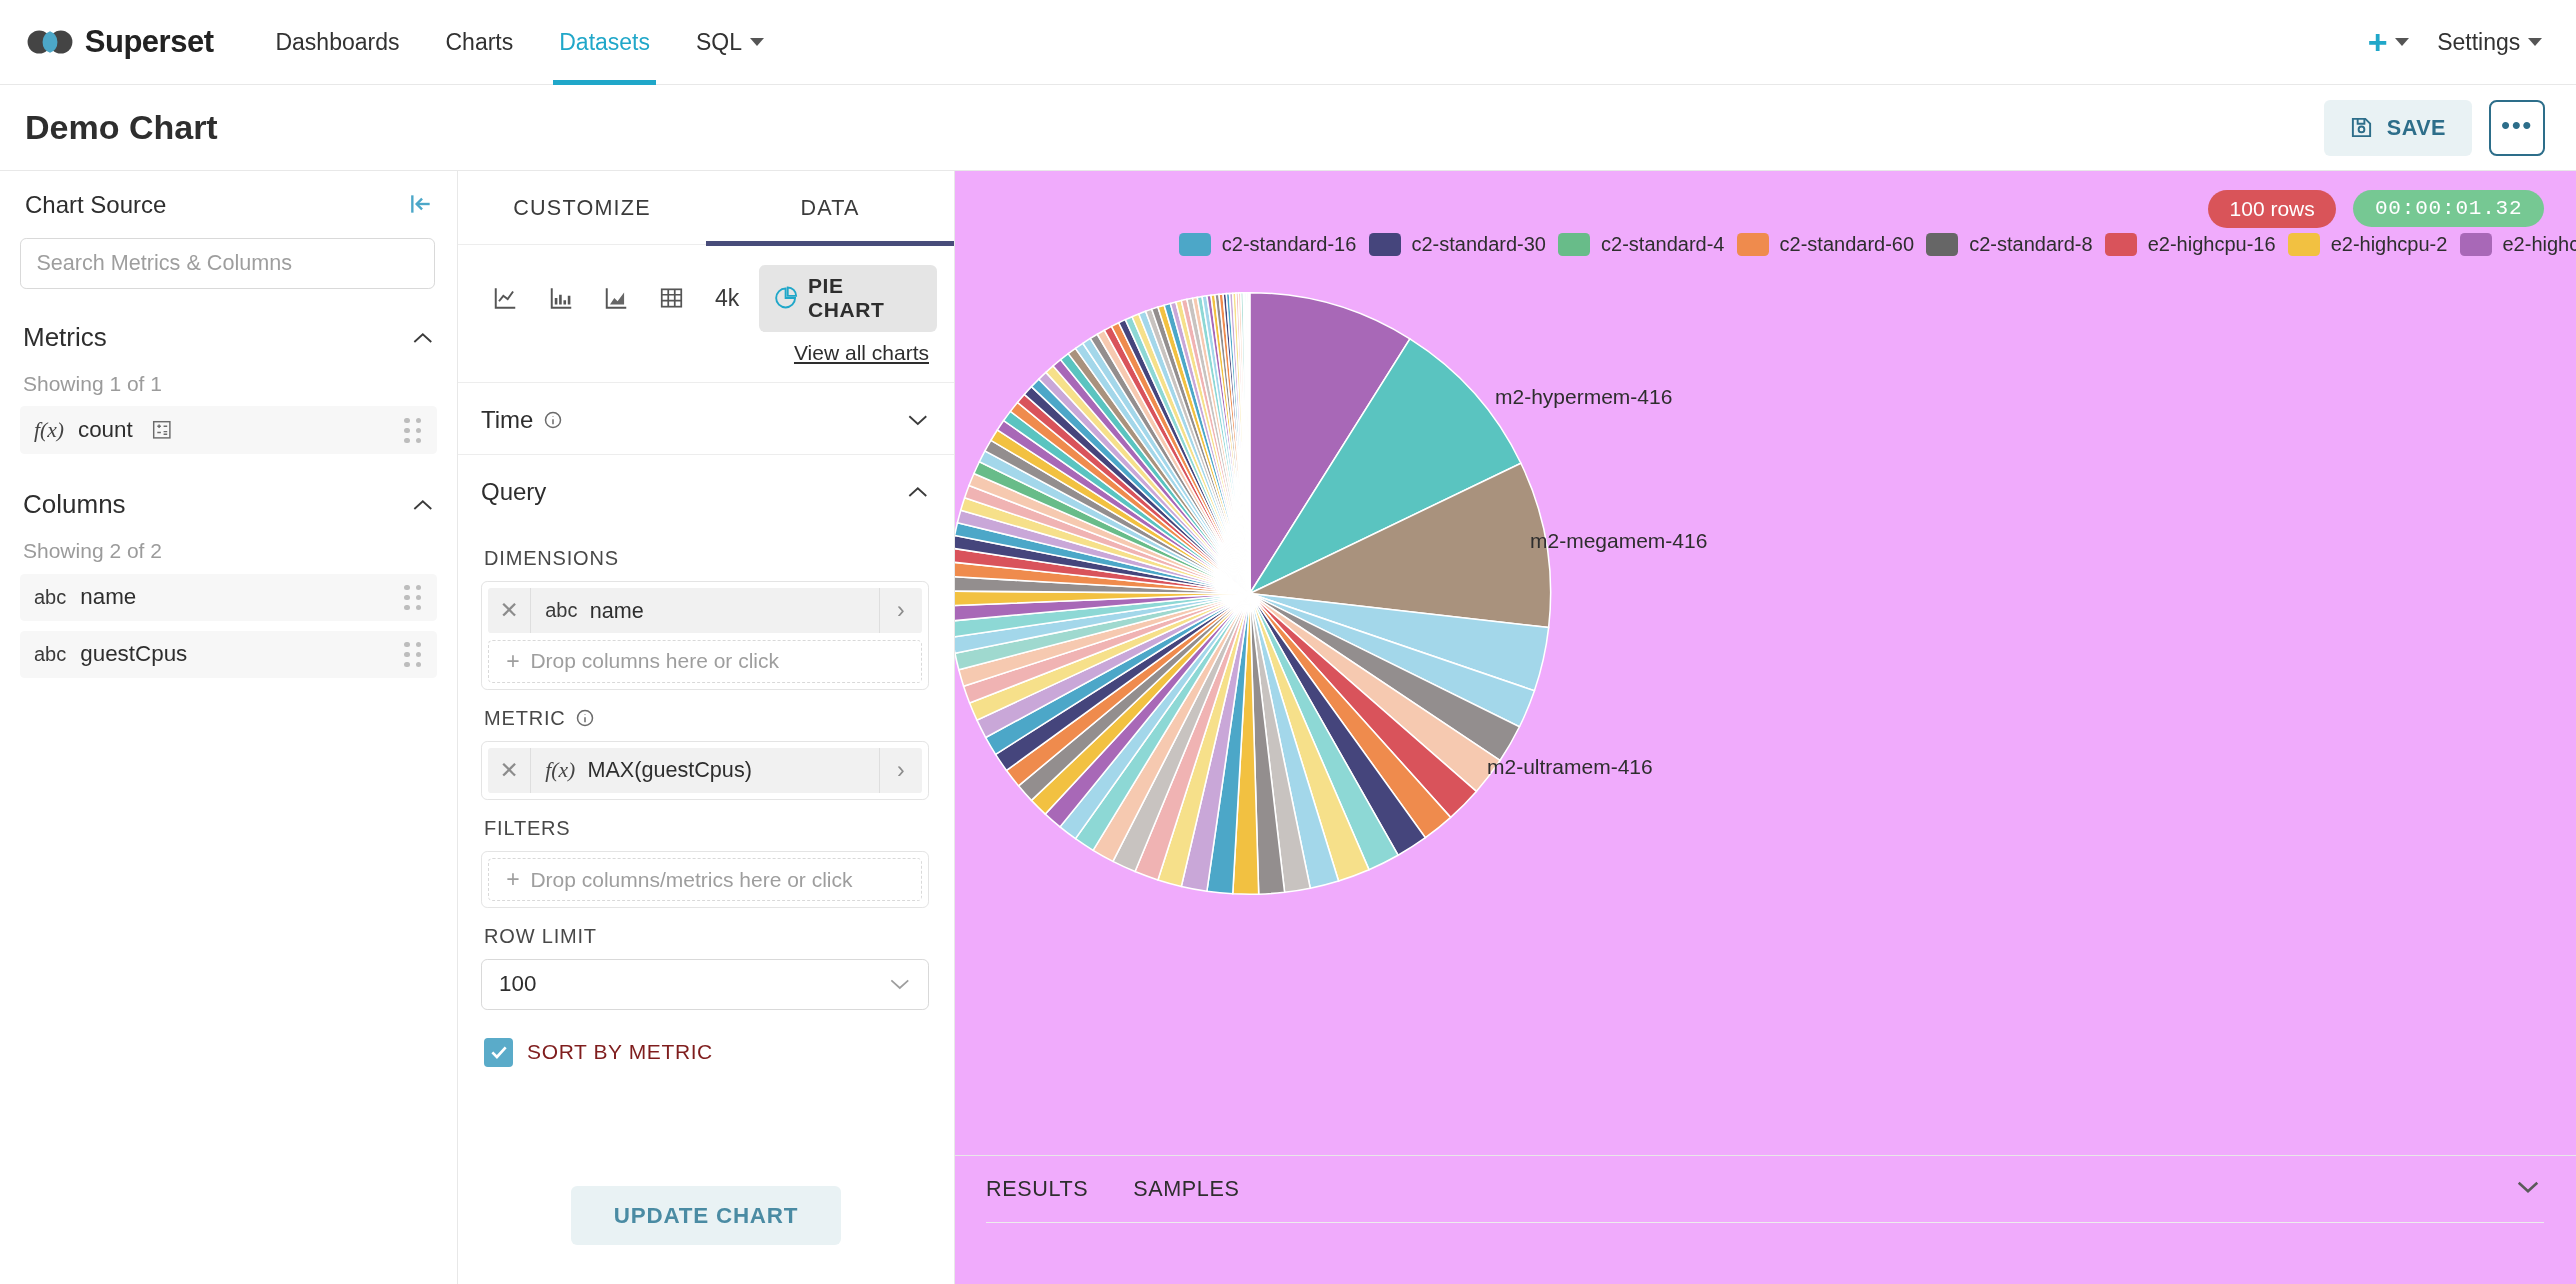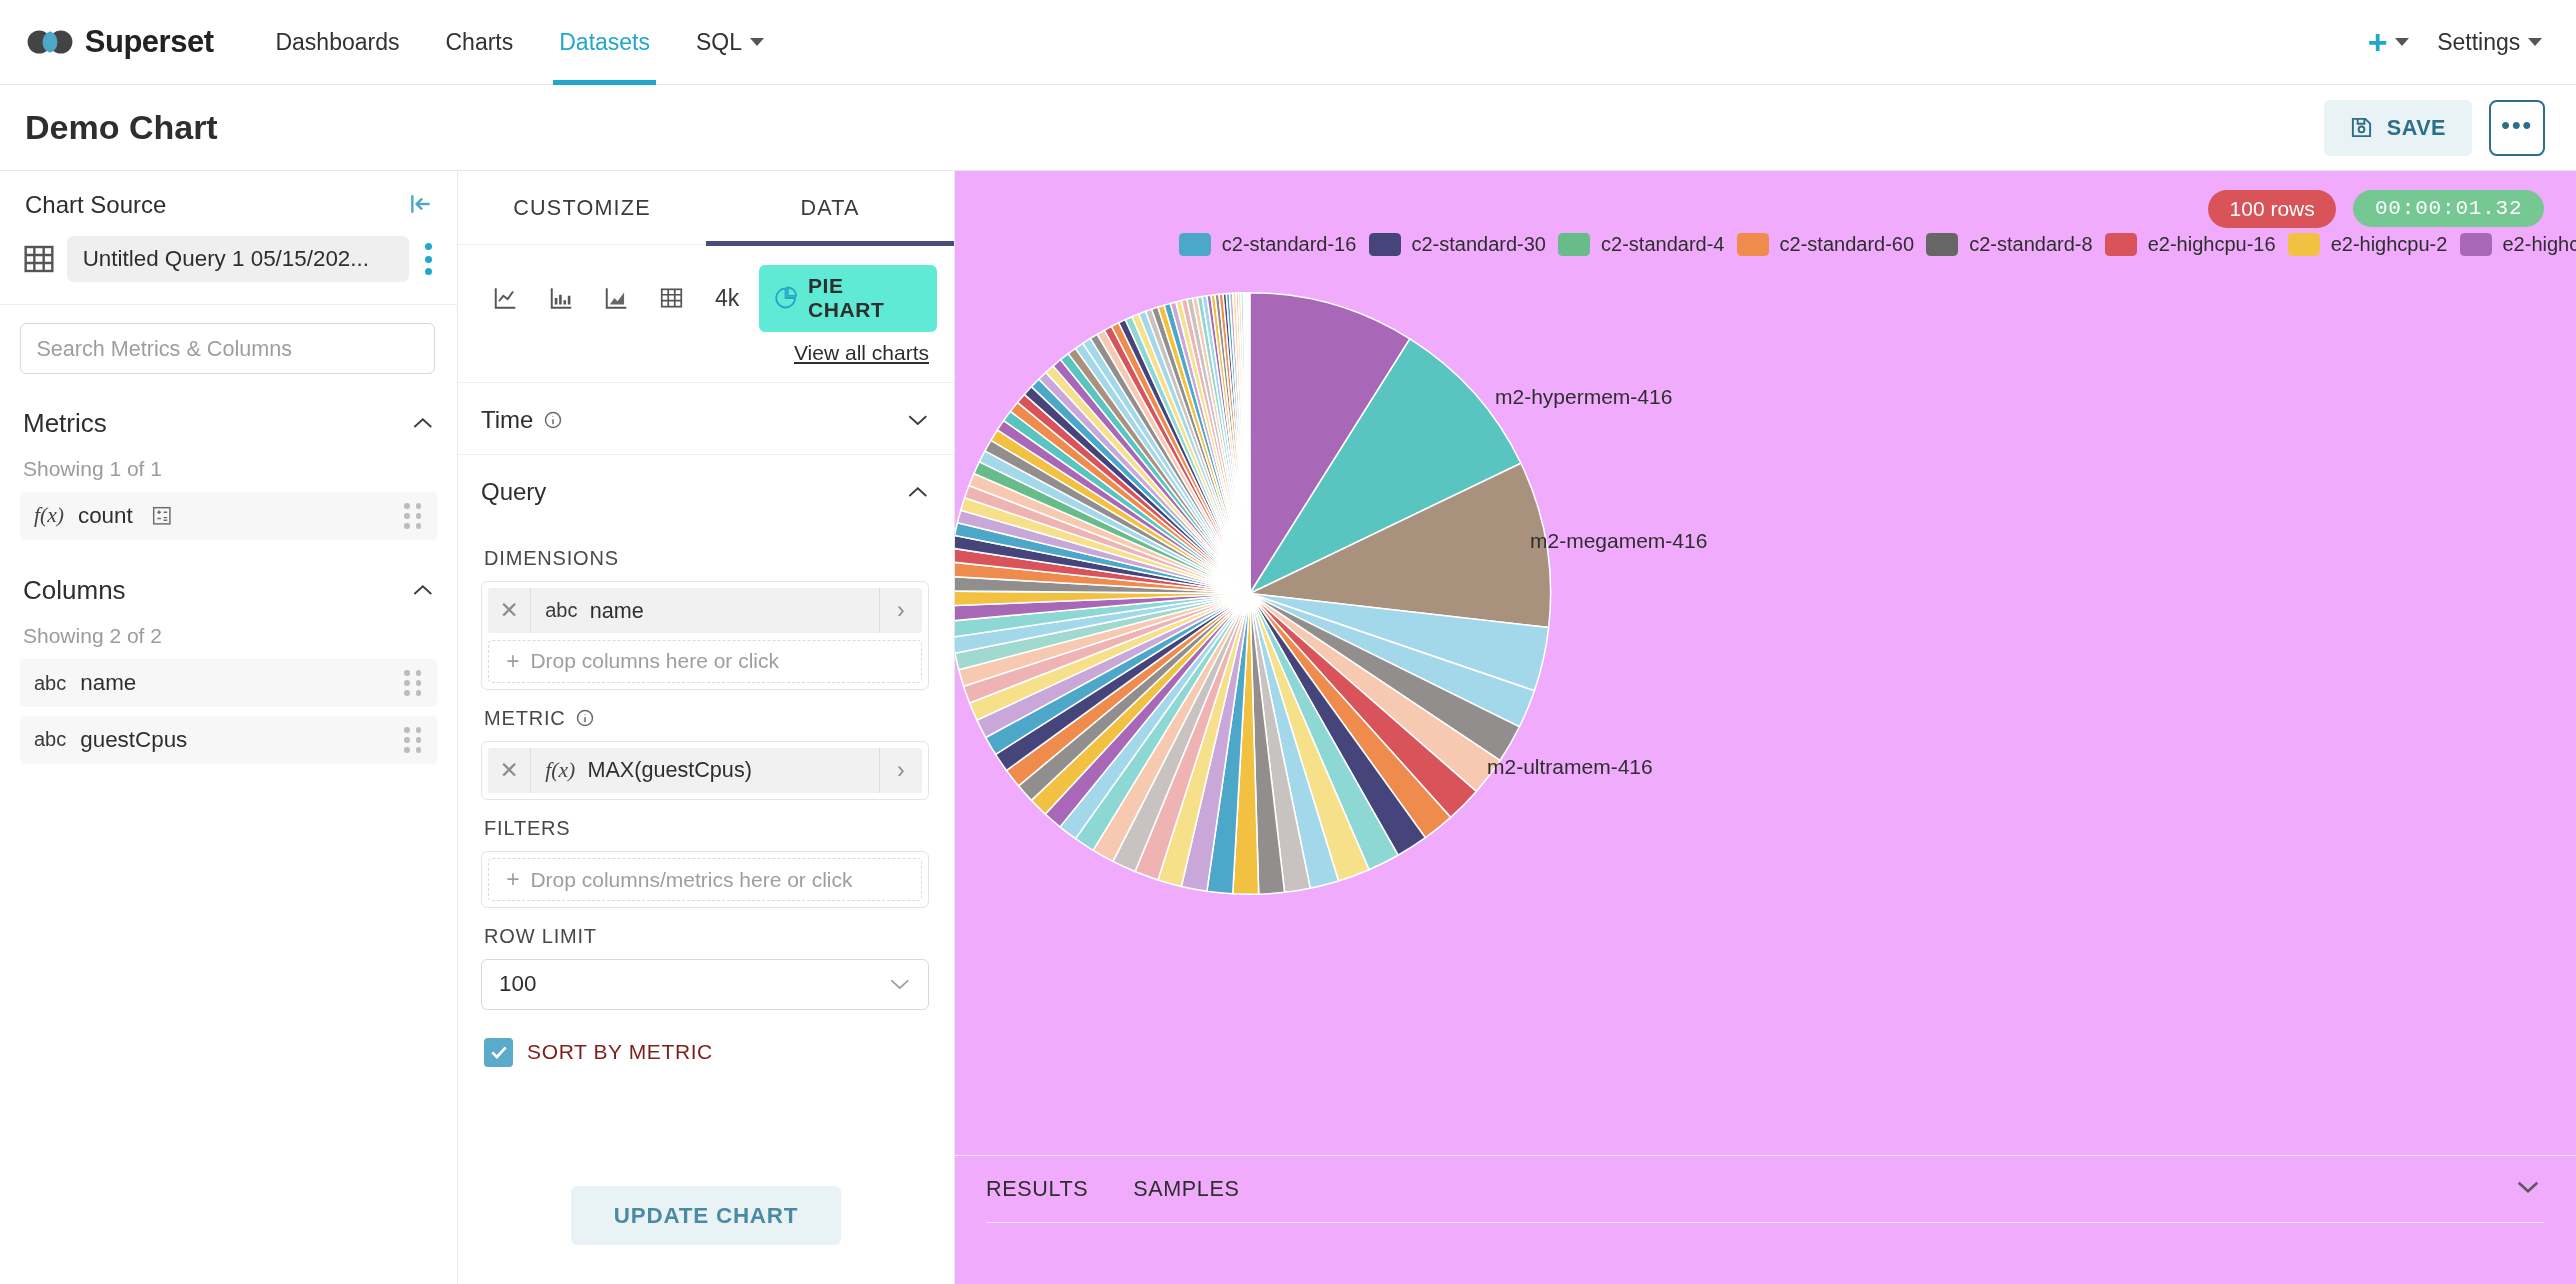--- a/index.html
+++ b/index.html
@@ -140,21 +140,21 @@
   .viz-row {
     display: flex; align-items: center; gap: 0; padding: 20px 17px 0 20px;
   }
   .viz-btn {
     width: 57px; height: 48px; display: flex; align-items: center; justify-content: center;
     cursor: pointer; color: #555;
   }
   .viz-4k { font-size: 23px; color: #3b3b3b; }
   .viz-selected {
     display: flex; align-items: center; gap: 9.3px;
-    background: #5eead4; border-radius: 6.2px; padding: 9.3px 14px;
+    background: #e5e5e5; border-radius: 6.2px; padding: 9.3px 14px;
     font-size: 21px; font-weight: 700; letter-spacing: 0.6px; color: #2e2e2e;
     cursor: pointer; margin-left: 4.6px;
   }
   .view-all {
     text-align: right; padding: 9.3px 25px 0 0; font-size: 21px;
     color: #2e2e2e; text-decoration: underline; cursor: pointer;
   }
   .panel-section {
     border-top: 1.5px solid #ededed; padding: 23px 25px 20px 23px;
     display: flex; align-items: center;
@@ -299,32 +299,20 @@
   <div class="body">
 
     <div class="datapanel">
       <div class="ds-header">
         <span class="ds-header-title">Chart Source</span>
         <svg class="collapse-icon" viewBox="0 0 24 24" fill="none" stroke="#4ca7c8" stroke-width="2.2">
           <path d="M4 4v16"></path>
             <path d="M20 12H8"></path>
             <path d="M13 7l-5 5 5 5"></path>
         </svg>
-      </div>
-      <div class="ds-row">
-        <svg class="table-icon" viewBox="0 0 24 24" fill="none" stroke="#555" stroke-width="1.8">
-          <rect x="2" y="3" width="20" height="18"></rect>
-          <path d="M2 9h20M2 15h20M8.5 3v18M15.5 3v18"></path>
-        </svg>
-        <div class="ds-name">Untitled Query 1 05/15/202...</div>
-        <div class="kebab">
-            <i></i>
-            <i></i>
-            <i></i>
-          </div>
       </div>
       <div class="search-wrap">
         <input class="search-input" type="text" placeholder="Search Metrics &amp; Columns" style="">
       </div>
 
       <div class="section-head">
         <span class="section-title">Metrics</span>
         <svg class="chevron-up" viewBox="0 0 28 16" fill="none" stroke="#3b3b3b" stroke-width="2.4">
             <path d="M3 13l11-10 11 10"></path>
           </svg>

